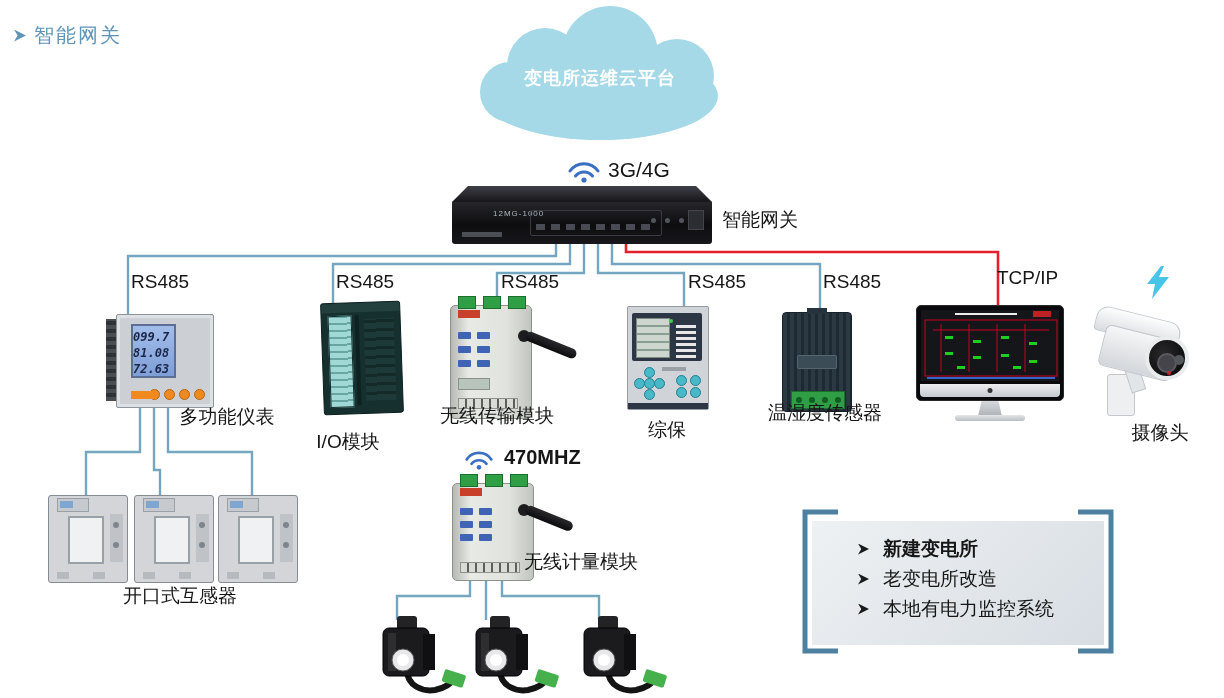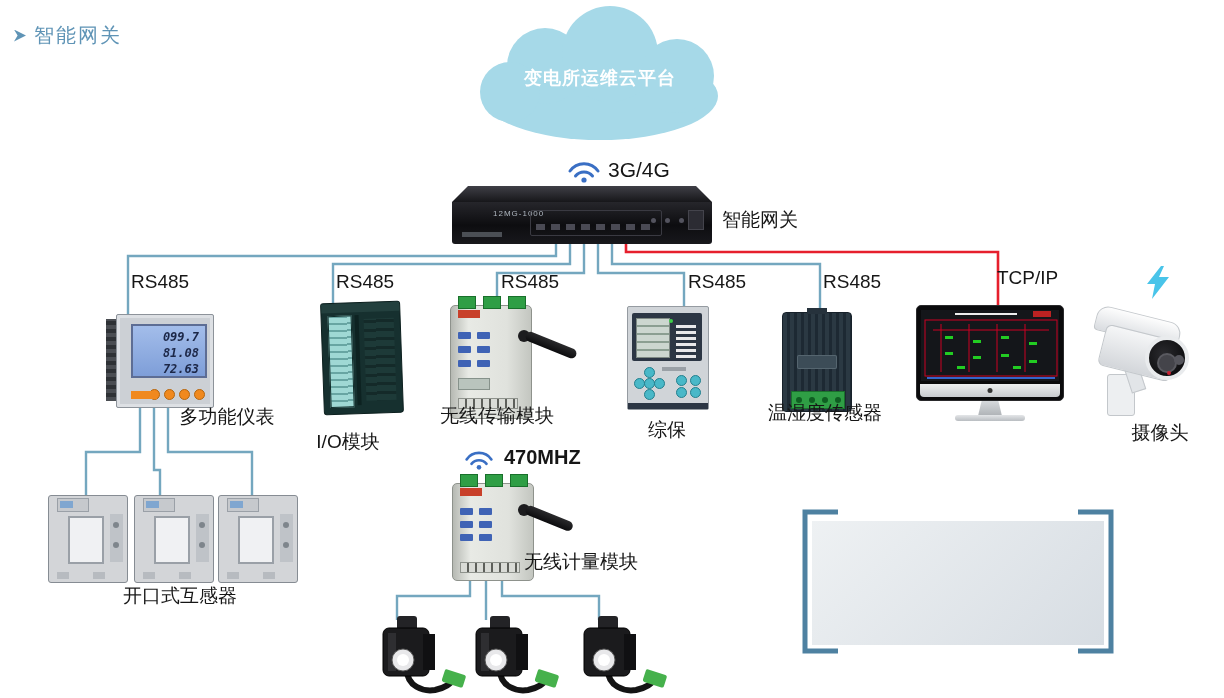--- a/index.html
+++ b/index.html
@@ -32,21 +32,21 @@
   
   .wifi{position:absolute;z-index:3;}
   
   #bolt{position:absolute;left:1147px;top:266px;z-index:3;}
   
   #meter{position:absolute;left:106px;top:314px;width:106px;height:92px;z-index:2;}
   .meter-side{position:absolute;left:0;top:5px;width:12px;height:82px;
               background:repeating-linear-gradient(0deg,#4a4d52 0 4px,#2e3135 4px 8px);}
   .meter-face{position:absolute;left:10px;top:0;width:96px;height:92px;background:#ccd0d5;
               border:1px solid #8d939a;border-radius:2px;box-shadow:inset 0 0 0 3px #dde0e4;}
-  .meter-lcd{position:absolute;left:14px;top:9px;width:76px;height:54px;border:2px solid #5d6d94;
+  .meter-lcd{position:absolute;left:14px;top:9px;width:45px;height:54px;border:2px solid #5d6d94;
              background:linear-gradient(#a3bdea,#7e9ed8);color:#1c2747;
              font-family:"DejaVu Sans Mono",monospace;font-style:italic;font-weight:bold;
              font-size:12px;line-height:16px;text-align:right;padding:3px 6px 0 0;box-sizing:border-box;}
   .meter-btns{position:absolute;right:8px;bottom:7px;display:flex;gap:4px;}
   .meter-btns i{width:9px;height:9px;border-radius:50%;background:#f0891e;display:block;border:1px solid #b5660f;}
   .meter-brand{position:absolute;left:14px;bottom:8px;width:26px;height:8px;background:#f0891e;}
   
   #io{position:absolute;left:322px;top:302px;width:78px;height:110px;background:#16302f;
       border:1px solid #0c1f1e;border-radius:3px;transform:rotate(-2deg);z-index:2;}
   .io-cap{position:absolute;left:0;top:0;width:100%;height:9px;background:#23403e;}
@@ -454,14 +454,28 @@
     <path d="M30,56 C30,72 46,78 58,76 C68,74 74,70 78,64" stroke="#141414" stroke-width="6" fill="none"></path>
     <rect x="66" y="58" width="22" height="13" rx="2" fill="#46b14c" transform="rotate(18 77 64)"></rect>
     <rect x="20" y="2" width="20" height="16" rx="3" fill="#232326"></rect>
     <rect x="6" y="14" width="46" height="48" rx="6" fill="#1b1b1d" stroke="#000"></rect>
     <rect x="46" y="20" width="12" height="36" fill="#101012"></rect>
     <circle cx="26" cy="46" r="11" fill="#e8e8ea" stroke="#555"></circle>
     <circle cx="26" cy="46" r="6" fill="#fff"></circle>
   </svg>
 
   <div id="info-panel"></div>
+  <div id="info-list">
+    <div class="info-item bold">
+      <span class="arrow"></span>
+      <span>新建变电所</span>
+    </div>
+    <div class="info-item">
+      <span class="arrow"></span>
+      <span>老变电所改造</span>
+    </div>
+    <div class="info-item">
+      <span class="arrow"></span>
+      <span>本地有电力监控系统</span>
+    </div>
+  </div>
 
 </div>
 
 </body></html>

